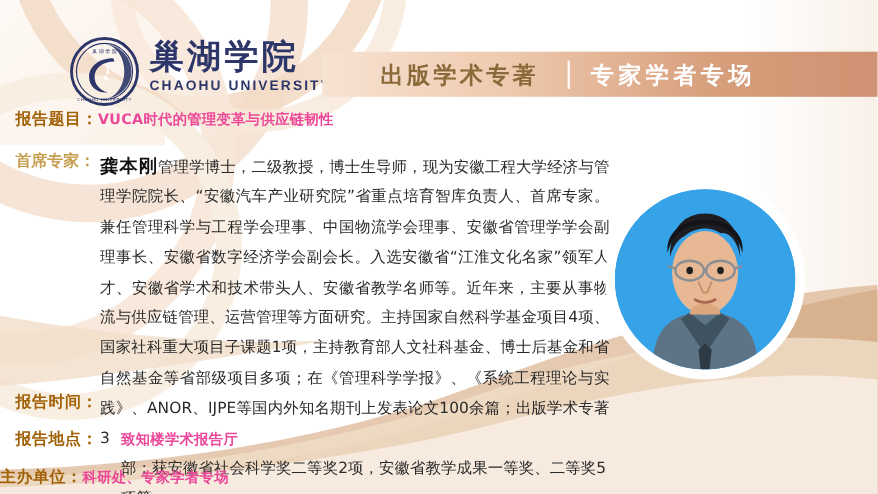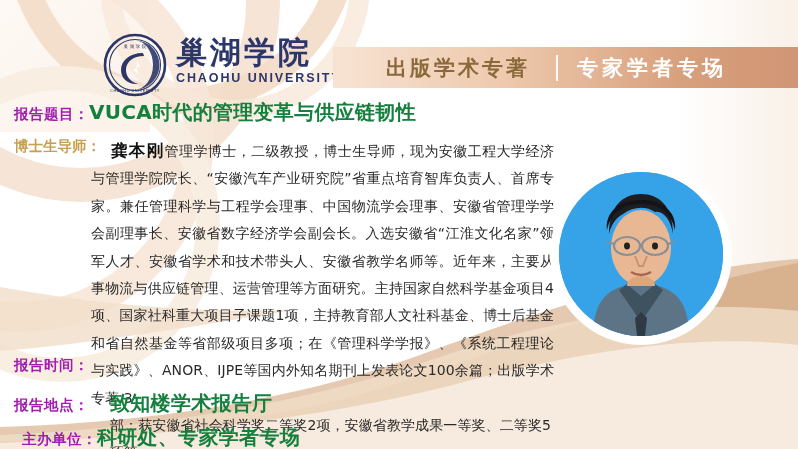--- a/index.html
+++ b/index.html
@@ -84,21 +84,21 @@
     position: absolute;
     right: 0; top: 0;
     width: 120px; height: 449px;
     background: linear-gradient(270deg, rgba(236,206,178,.30) 0%, rgba(255,255,255,0) 100%);
   }
 
   
   .header {
     position: absolute;
     left: 0; top: 0;
-    width: 669px; height: 96px; margin-left: 40px;
+    width: 669px; height: 96px;
   }
   .logo-wrap {
     position: absolute;
     left: 63px; top: 33px;
     width: 64px; height: 64px;
   }
   .uni-name {
     position: absolute;
     left: 136px; top: 35px;
     width: 172px;
@@ -162,33 +162,33 @@
   
   .row {
     position: absolute;
     display: flex;
     align-items: baseline;
     white-space: nowrap;
   }
   .lbl {
     font-size: 14.5px;
     font-weight: 700;
-    color: #a21caf;
+    color: #a16207;
     letter-spacing: .5px;
   }
   .val-strong {
-    font-size: 20px;
-    font-weight: 700;
-    color: #15803d;
+    font-size: 13px;
+    font-weight: 700;
+    color: #ec4899;
     letter-spacing: .3px;
   }
   .row-title { left: 14px; top: 99px; }
   .row-time  { left: 14px; top: 356px; gap: 28px; }
   .row-place { left: 14px; top: 390px; gap: 21px; }
-  .row-org   { left: 22px; top: 424px; }
+  .row-org   { left: 0; top: 424px; }
 
   
   .bio {
     position: absolute;
     left: 14px; top: 137px;
     width: 540px;
   }
   .bio-label {
     position: absolute;
     left: 0; top: 0;
@@ -203,21 +203,20 @@
     line-height: 27.4px;
     color: #2a2a2a;
     text-align: justify;
     letter-spacing: .1px;
   }
   .bio-name {
     font-size: 16.5px;
     font-weight: 700;
     color: #111111;
     letter-spacing: 1px;
-    margin-left: 20px;
   }
   .bio-last {
     margin-left: 96px;
     font-size: 14px;
     line-height: 27.4px;
     color: #2a2a2a;
     letter-spacing: .1px;
   }
 
   
@@ -286,21 +285,21 @@
       <div class="banner-sub">专家学者专场</div>
     </div>
   </div>
 
   <div class="row row-title">
     <span class="lbl">报告题目：</span>
     <span class="val-strong">VUCA时代的管理变革与供应链韧性</span>
   </div>
 
   <div class="bio">
-    <div class="bio-label">博士生导师：</div>
+    <div class="bio-label">首席专家：</div>
     <div class="bio-text"><span class="bio-name">龚本刚</span><span>管理学博士，二级教授，博士生导师，现为安徽工程大学经济与管理学院院长、“安徽汽车产业研究院”省重点培育智库负责人、首席专家。兼任管理科学与工程学会理事、中国物流学会理事、安徽省管理学学会副理事长、安徽省数字经济学会副会长。入选安徽省“江淮文化名家”领军人才、安徽省学术和技术带头人、安徽省教学名师等。近年来，主要从事物流与供应链管理、运营管理等方面研究。主持国家自然科学基金项目4项、国家社科重大项目子课题1项，主持教育部人文社科基金、博士后基金和省自然基金等省部级项目多项；在《管理科学学报》、《系统工程理论与实践》、ANOR、IJPE等国内外知名期刊上发表论文100余篇；出版学术专著 3</span></div>
     <div class="bio-last">部；获安徽省社会科学奖二等奖2项，安徽省教学成果一等奖、二等奖5项等。</div>
   </div>
 
   <div class="portrait">
     <div class="portrait-inner">
       <svg class="face-svg" viewBox="0 0 164 164">
         <rect width="164" height="164" fill="#36a2e8"></rect>
         <path d="M34 164 C34 126 52 112 82 112 C112 112 130 126 130 164 Z" fill="#5d7486"></path>
         <path d="M60 118 L82 150 L104 118 L96 112 L82 124 L68 112 Z" fill="#3f5260"></path>

